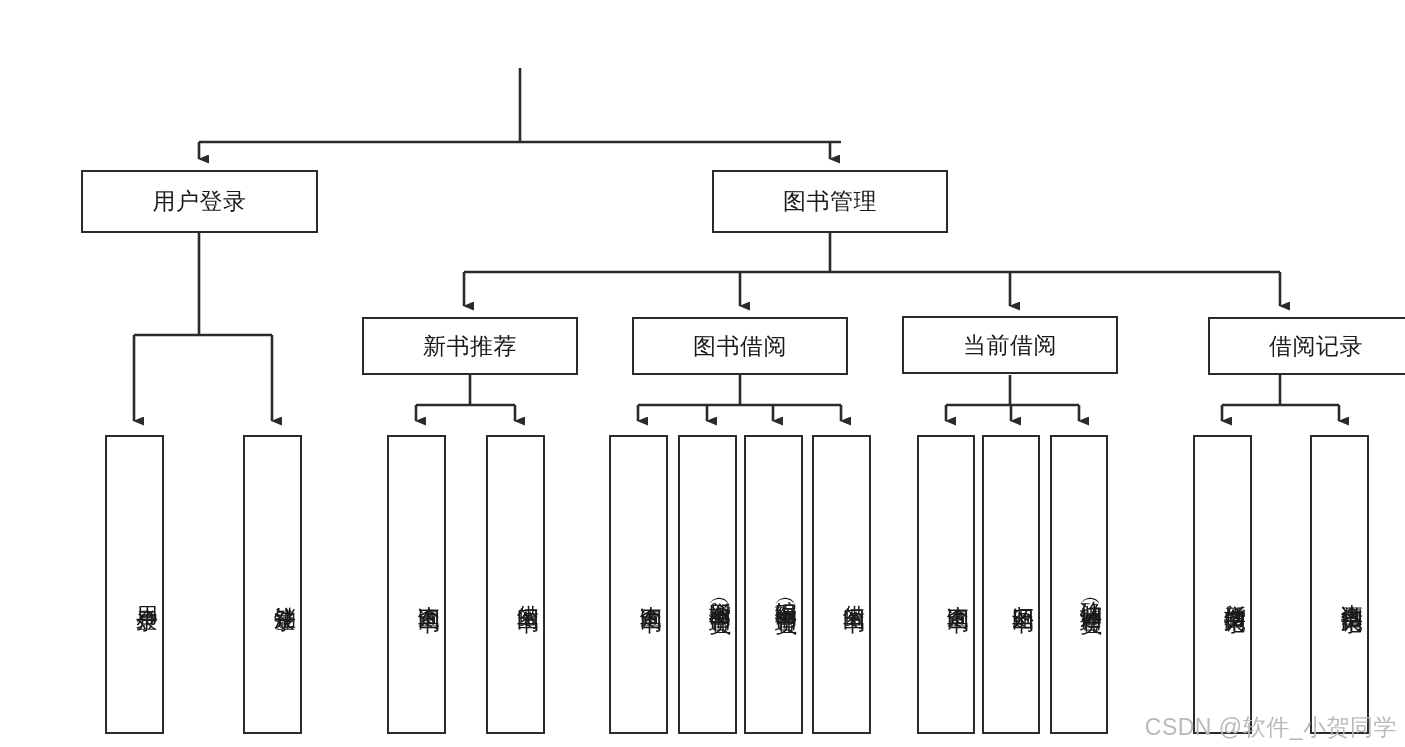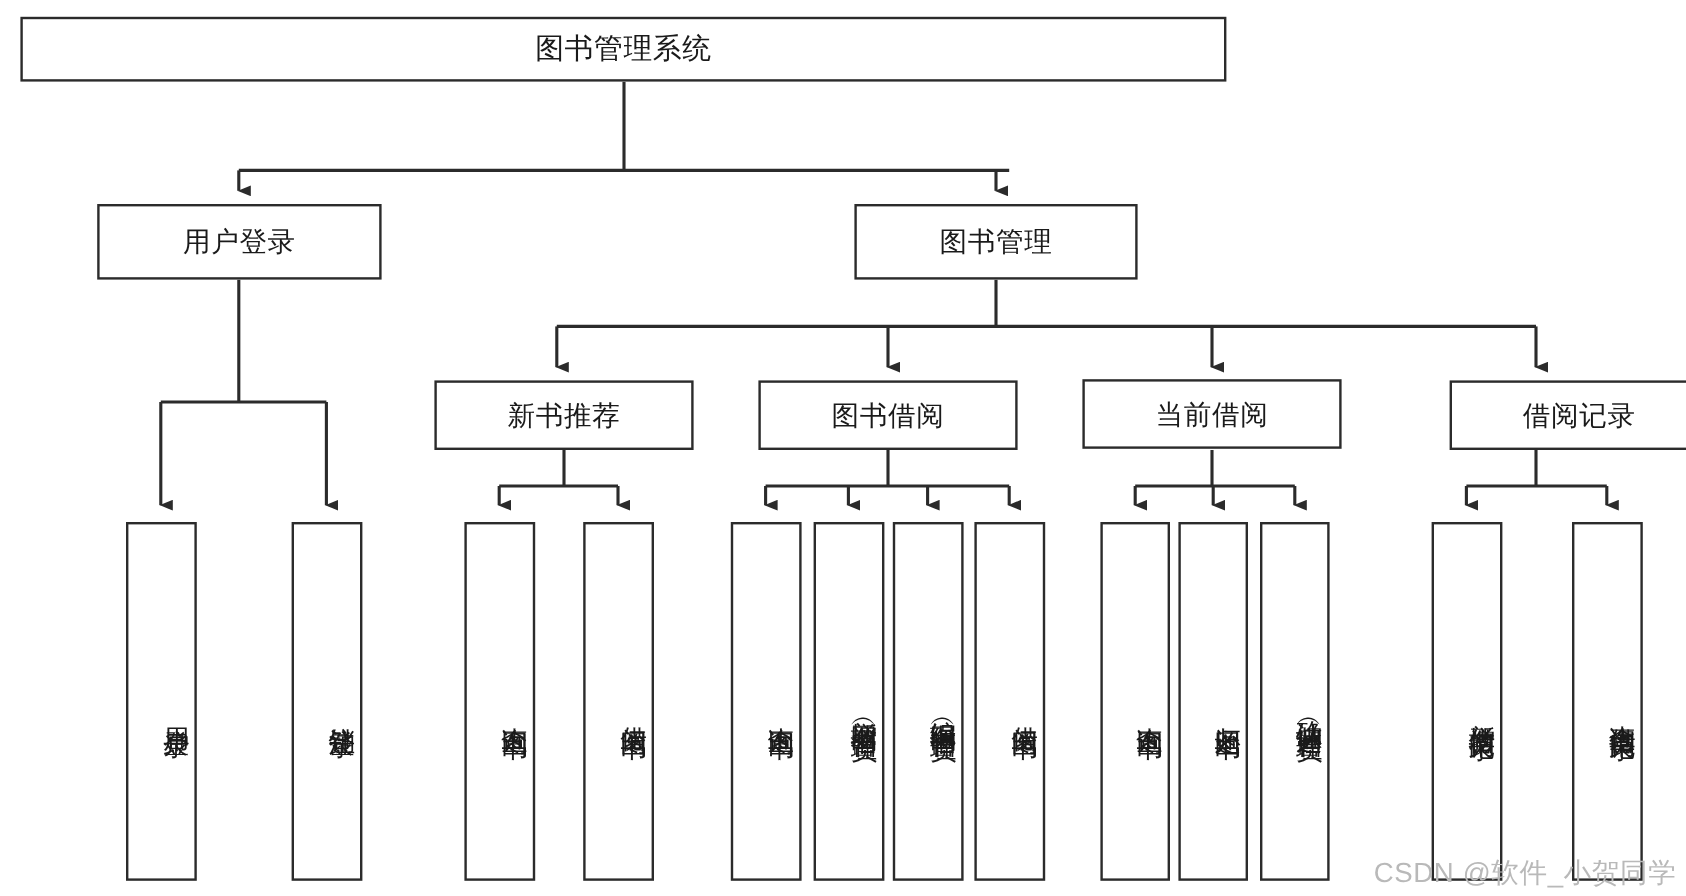--- a/index.html
+++ b/index.html
@@ -120,23 +120,20 @@
       <path d="M 1011 405 L 1011 421" marker-end="url(#arrowhead)"></path>
       <path d="M 1079 405 L 1079 421" marker-end="url(#arrowhead)"></path>
 
       <path d="M 1280 375 L 1280 405"></path>
       <path d="M 1222 405 L 1339 405"></path>
       <path d="M 1222 405 L 1222 421" marker-end="url(#arrowhead)"></path>
       <path d="M 1339 405 L 1339 421" marker-end="url(#arrowhead)"></path>
     </g>
   </svg>
 
-  <div class="node horiz root" style="left:17px; top:14px; width:1005px; height:54px;">
-    <span class="label">图书管理系统</span>
-  </div>
 
   <div class="node horiz" style="left:81px; top:170px; width:237px; height:63px;">
     <span class="label">用户登录</span>
   </div>
   <div class="node horiz" style="left:362px; top:317px; width:216px; height:58px;">
     <span class="label">新书推荐</span>
   </div>
 
   <div class="node horiz" style="left:712px; top:170px; width:236px; height:63px;">
     <span class="label">图书管理</span>

